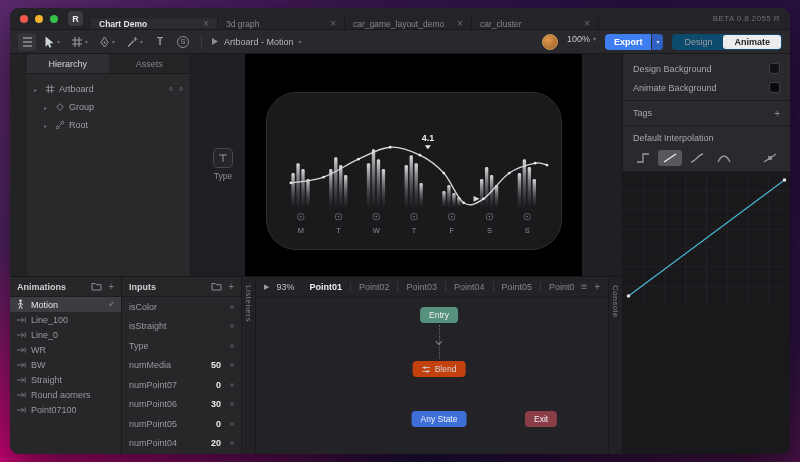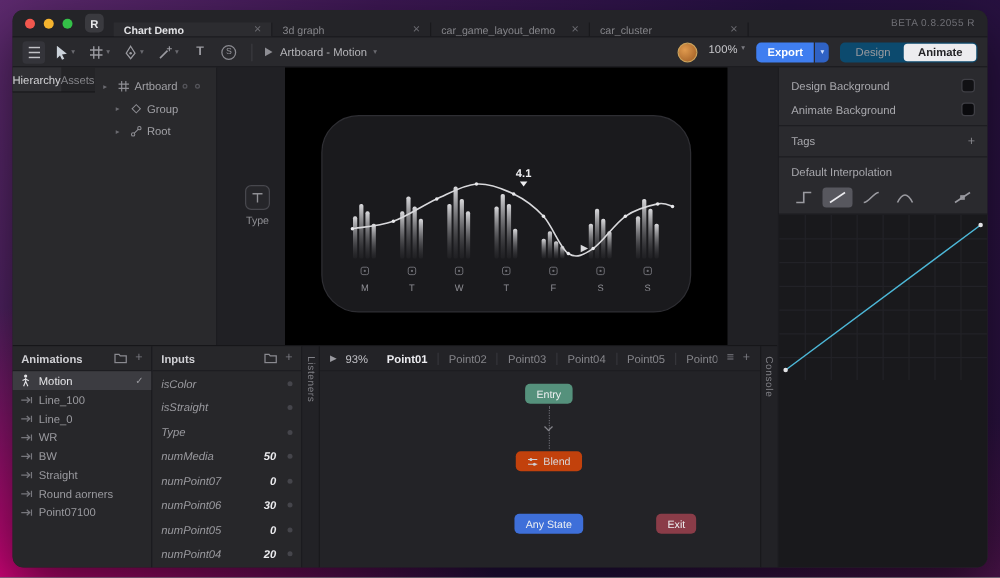--- a/index.html
+++ b/index.html
@@ -48,21 +48,21 @@
   .export .dd { background:#2f62c4; color:#cfe0ff; font-size:6px; display:flex; align-items:center; padding:0 4px; border-radius:0 4px 4px 0; margin-left:1px; }
   .mode { display:flex; background:#0c4a6e; border-radius:4px; padding:1px; }
   .mode .seg { padding:2px 11px; border-radius:3px; color:#9a9a9f; font-size:9px; }
   .mode .seg.active { background:#ececef; color:#232326; font-weight:bold; }
 
   
   .content { flex:1; display:flex; min-height:0; }
   .left-stack { flex:1; display:flex; flex-direction:column; min-width:0; }
   .top-row { height:222px; display:flex; flex:0 0 auto; }
 
-  .hier { width:164px; background:#29292c; border-right:1px solid #19191c; display:flex; flex-direction:row; }
+  .hier { width:164px; background:#29292c; border-right:1px solid #19191c; display:flex; flex-direction:column;margin-left:17px; }
   .hier-tabs { height:20px; display:flex; background:#242427; border-bottom:1px solid #19191c; }
   .hier-tab { flex:1; display:flex; align-items:center; justify-content:center; color:#85858a; font-size:9px; }
   .hier-tab.active { background:#303034; color:#d5d5d8; }
   .tree { padding-top:6px; }
   .tree-row { height:18px; display:flex; align-items:center; padding:0 7px; gap:4px; color:#a0a0a5; }
   .tree-row .disc { color:#6a6a70; font-size:6px; width:7px; }
   .tree-row .right-ico { margin-left:auto; display:flex; gap:6px; align-items:center; }
   .rdot { width:4px; height:4px; border-radius:50%; border:1px solid #55555b; }
 
   .canvas { flex:1; position:relative; background:#202024; min-width:0; }
@@ -77,21 +77,21 @@
   
   .bottom-row { flex:1; display:flex; border-top:1px solid #161619; min-height:0; }
   .panel-header { height:20px; display:flex; align-items:center; padding:0 7px; gap:4px; color:#cfcfd3; font-weight:bold; font-size:9px; border-bottom:1px solid #1d1d21; flex:0 0 auto; }
   .panel-header .hicons { margin-left:auto; display:flex; gap:6px; align-items:center; color:#7a7a80; font-weight:normal; font-size:10px; }
   .anim { width:112px; background:#27272a; border-right:1px solid #19191c; display:flex; flex-direction:column; }
   .anim-row { height:15px; display:flex; align-items:center; gap:4px; padding:0 6px; color:#9a9a9f; white-space:nowrap; overflow:hidden; }
   .anim-row.selected { background:#3c3c41; color:#e6e6e9; }
   .anim-row .a-ico { width:11px; display:flex; flex:0 0 auto; }
   .anim-row .check { margin-left:auto; color:#9a9a9f; font-size:8px; }
   .inputs { width:120px; background:#27272a; border-right:1px solid #19191c; display:flex; flex-direction:column; }
-  .input-row { height:19.5px; display:flex; align-items:center; padding:0 7px; gap:4px; color:#9a9a9f;font-style:italic; }
+  .input-row { height:19.5px; display:flex; align-items:center; padding:0 7px; gap:4px; color:#9a9a9f; }
   .input-row .ilabel { flex:1; overflow:hidden; white-space:nowrap; }
   .input-row .val { color:#ececef; font-weight:bold; }
   .input-row .dot { width:4px; height:4px; border-radius:50%; background:#45454b; margin-left:5px; flex:0 0 auto; }
 
   .vstrip { width:14px; background:#222226; display:flex; justify-content:center; padding-top:8px; border-right:1px solid #19191c; flex:0 0 auto; }
   .vstrip.right { border-right:none; border-left:1px solid #19191c; }
   .vstrip span { writing-mode:vertical-rl; font-size:8px; color:#808086; letter-spacing:.5px; }
 
   .sm { flex:1; display:flex; flex-direction:column; background:#232327; min-width:0; }
   .sm-header { height:20px; display:flex; align-items:center; padding:0 8px; gap:7px; border-bottom:1px solid #1d1d21; flex:0 0 auto; }

